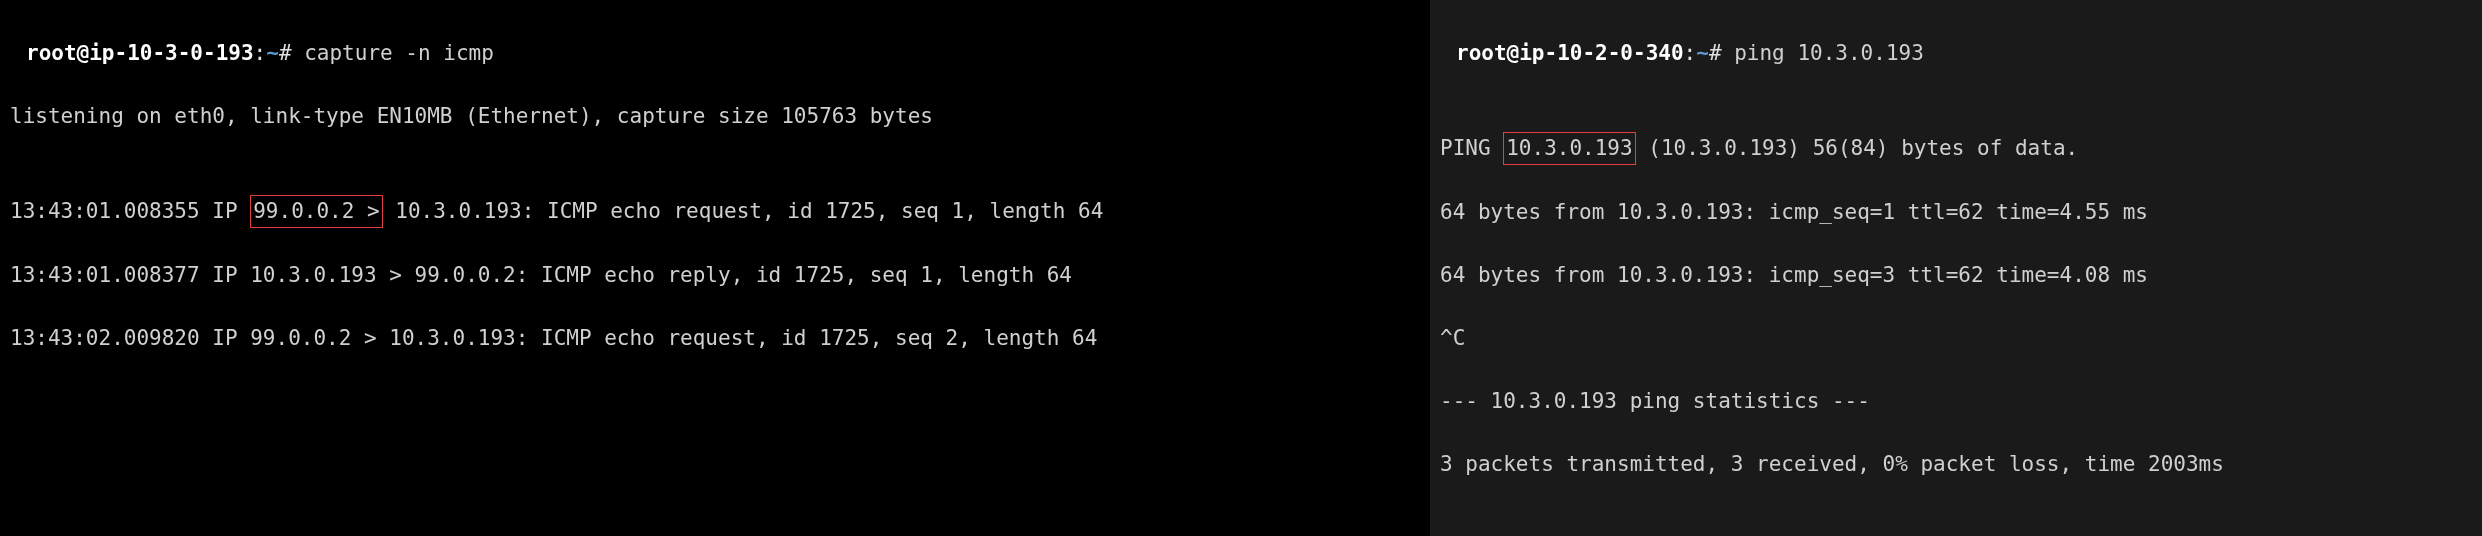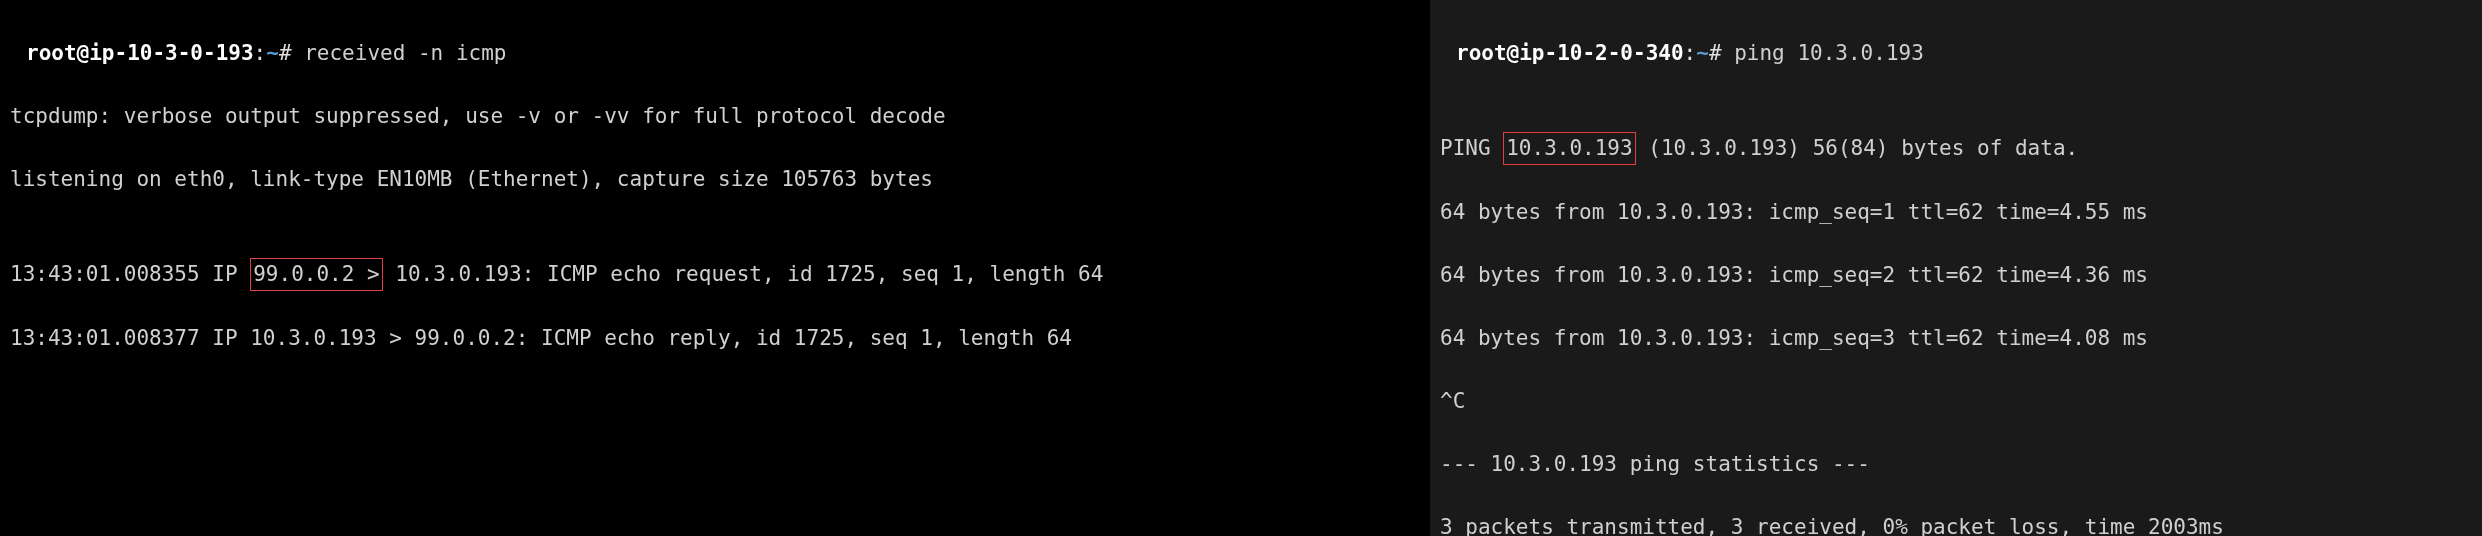--- a/index.html
+++ b/index.html
@@ -54,38 +54,37 @@
       margin-top: 31px;
     }
     .line {
       display: block;
     }
   </style>
 </head>
 <body>
 
 <div class="pane pane-left">
-<span class="line"><span class="prompt-user">root@ip-10-3-0-193</span><span class="prompt-colon">:</span><span class="prompt-path">~</span><span class="prompt-hash"># </span><span class="output">received -n icmp</span></span>
-<span class="line output">tcpdump: verbose output suppressed, use -v or -vv for full protocol decode</span>
+<span class="line"><span class="prompt-user">root@ip-10-3-0-193</span><span class="prompt-colon">:</span><span class="prompt-path">~</span><span class="prompt-hash"># </span><span class="output">capture -n icmp</span></span>
 <span class="line output">listening on eth0, link-type EN10MB (Ethernet), capture size 105763 bytes</span>
 <span class="line output"><span>13:43:01.008355 IP </span><span class="highlight-box">99.0.0.2 &gt;</span><span> 10.3.0.193: ICMP echo request, id 1725, seq 1, length 64</span></span>
 <span class="line output">13:43:01.008377 IP 10.3.0.193 &gt; 99.0.0.2: ICMP echo reply, id 1725, seq 1, length 64</span>
+<span class="line output">13:43:02.009820 IP 99.0.0.2 &gt; 10.3.0.193: ICMP echo request, id 1725, seq 2, length 64</span>
 
 
 
 
 
 
 
 </div>
 
 <div class="pane pane-right">
 <span class="line"><span class="prompt-user">root@ip-10-2-0-340</span><span class="prompt-colon">:</span><span class="prompt-path">~</span><span class="prompt-hash"># </span><span class="output">ping 10.3.0.193</span></span>
 <span class="line output"><span>PING </span><span class="highlight-box">10.3.0.193</span><span> (10.3.0.193) 56(84) bytes of data.</span></span>
 <span class="line output">64 bytes from 10.3.0.193: icmp_seq=1 ttl=62 time=4.55 ms</span>
-<span class="line output">64 bytes from 10.3.0.193: icmp_seq=2 ttl=62 time=4.36 ms</span>
 <span class="line output">64 bytes from 10.3.0.193: icmp_seq=3 ttl=62 time=4.08 ms</span>
 <span class="line output">^C</span>
 <span class="line output">--- 10.3.0.193 ping statistics ---</span>
 <span class="line output">3 packets transmitted, 3 received, 0% packet loss, time 2003ms</span>
 
 
 </div>
 
 </body></html>

